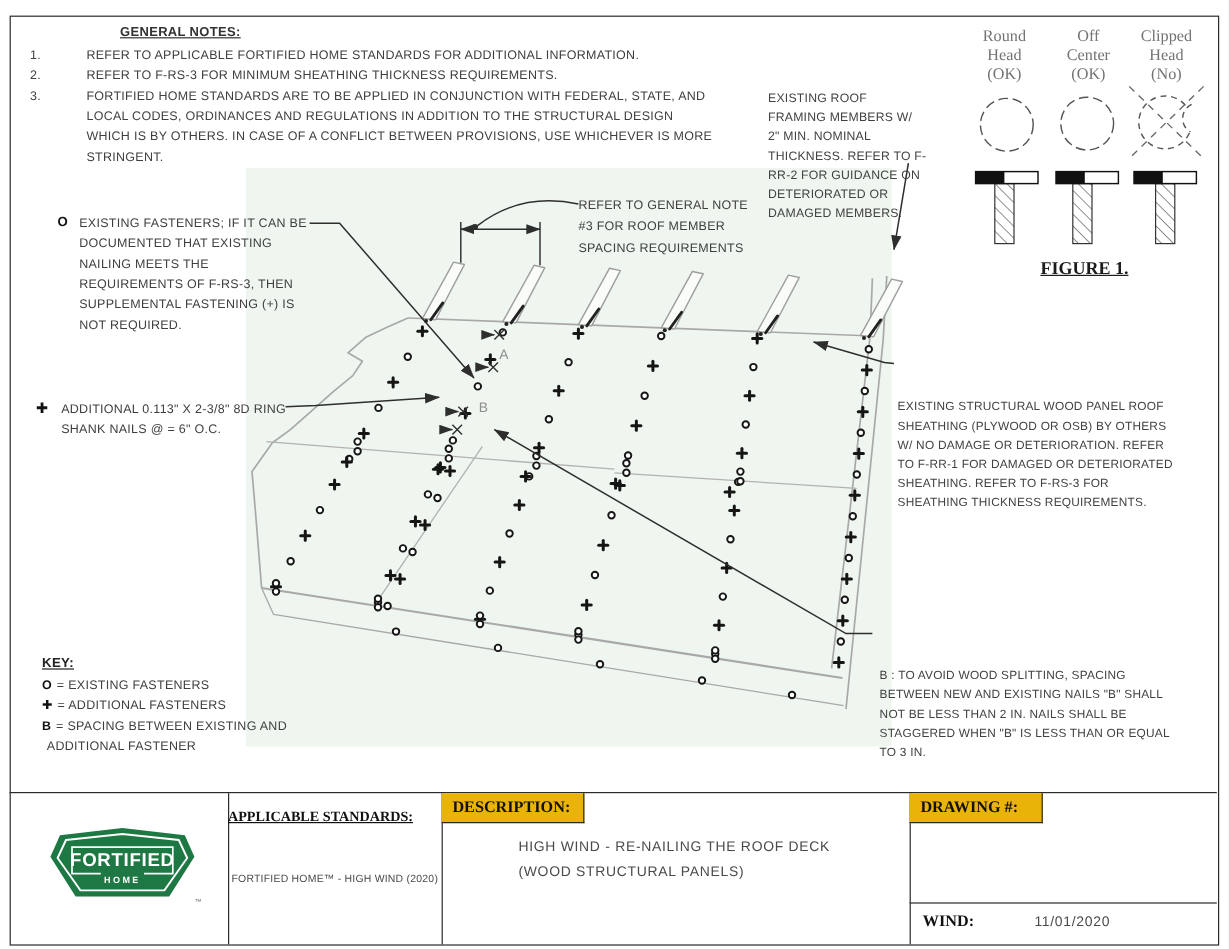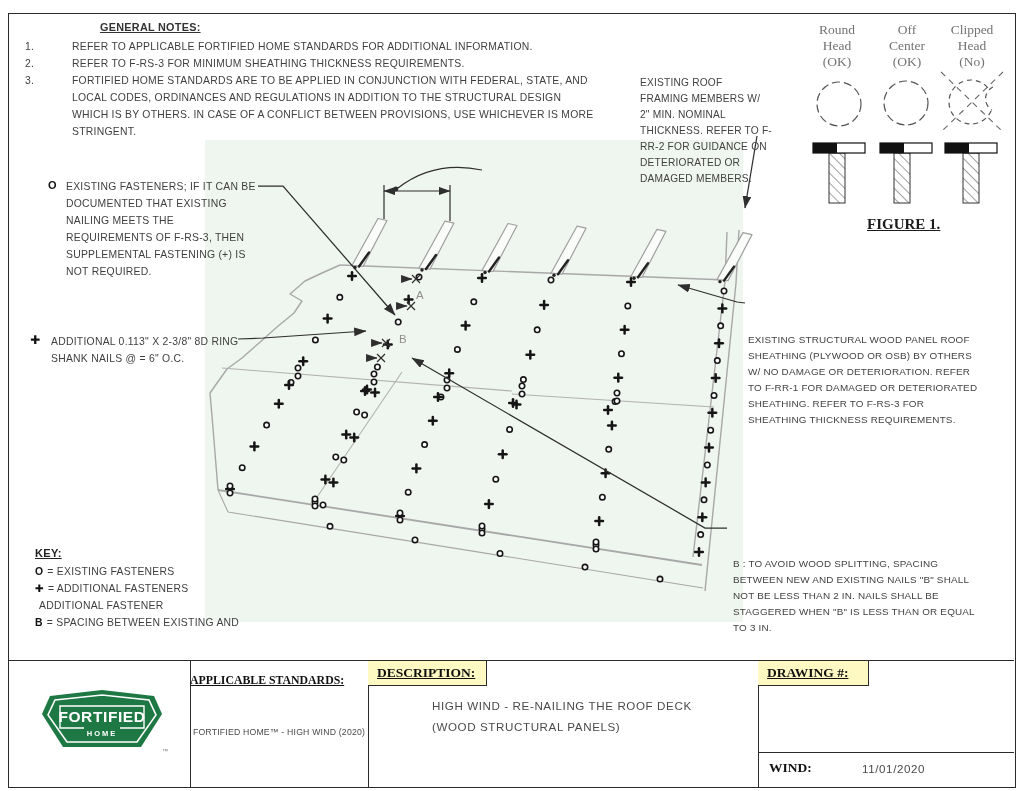--- a/index.html
+++ b/index.html
@@ -18,22 +18,22 @@
              text-align:center;color:#737373;white-space:pre;}
   .fig-caption{font-family:"Liberation Serif","DejaVu Serif",serif;font-size:15px;font-weight:bold;
                text-decoration:underline;color:#1c1c1c;}
   .key-title{font-size:11px;font-weight:bold;text-decoration:underline;letter-spacing:.3px;color:#222;}
   .key-row{font-size:10.4px;line-height:17px;letter-spacing:.25px;color:#3f3f3f;}
   .key-sym{font-weight:bold;color:#111;margin-right:4px;}
   
   #tblock{left:8px;top:660px;width:1006px;height:126px;border-top:1.6px solid #2b2b2b;}
   .vdiv{position:absolute;top:0;width:0;height:126px;border-left:1.5px solid #2b2b2b;}
   .label-box{position:absolute;border-right:1.5px solid #2b2b2b;border-bottom:1.5px solid #2b2b2b;
-             background:#fef9c3;display:flex;align-items:center;padding:0 9px;
-             font-family:"Liberation Serif","DejaVu Serif",serif;font-weight:bold;font-size:13.5px;color:#111;text-decoration:underline;}
+             background:#eab308;display:flex;align-items:center;padding:0 9px;
+             font-family:"Liberation Serif","DejaVu Serif",serif;font-weight:bold;font-size:13.5px;color:#111;}
   .tb-sans{font-size:11.6px;letter-spacing:.6px;color:#4a4a4a;}
   #date-divider{position:absolute;left:750px;top:91px;width:256px;border-top:1.5px solid #2b2b2b;}
 </style>
 </head>
 <body>
 
 <div id="page">
 
   <div id="frame" class="abs"></div>
 
@@ -377,20 +377,23 @@
 DOCUMENTED THAT EXISTING
 NAILING MEETS THE
 REQUIREMENTS OF F-RS-3, THEN
 SUPPLEMENTAL FASTENING (+) IS
 NOT REQUIRED.</div>
 
   <div class="abs bullet" style="left:30px;top:333px;font-size:12px">✚</div>
   <div class="abs note-lg pre" style="left:51px;top:333px">ADDITIONAL 0.113" X 2-3/8" 8D RING
 SHANK NAILS @ = 6" O.C.</div>
 
+  <div class="abs note-lg pre" style="left:482px;top:163px;line-height:18px">REFER TO GENERAL NOTE
+#3 FOR ROOF MEMBER
+SPACING REQUIREMENTS</div>
 
   <div class="abs note pre" style="left:640px;top:39px">EXISTING ROOF
 FRAMING MEMBERS W/
 2" MIN. NOMINAL
 THICKNESS. REFER TO F-
 RR-2 FOR GUIDANCE ON
 DETERIORATED OR
 DAMAGED MEMBERS.</div>
   <div class="abs note pre" style="left:748px;top:296px;font-size:9.9px">EXISTING STRUCTURAL WOOD PANEL ROOF
 SHEATHING (PLYWOOD OR OSB) BY OTHERS
@@ -401,22 +404,22 @@
   <div class="abs note pre" style="left:733px;top:520px;font-size:9.9px">B : TO AVOID WOOD SPLITTING, SPACING
 BETWEEN NEW AND EXISTING NAILS "B" SHALL
 NOT BE LESS THAN 2 IN. NAILS SHALL BE
 STAGGERED WHEN "B" IS LESS THAN OR EQUAL
 TO 3 IN.</div>
 
   <div class="abs key-title" style="left:35px;top:547px">KEY:</div>
   <div class="abs" style="left:35px;top:563px">
     <div class="key-row"><span class="key-sym">O</span><span>= EXISTING FASTENERS</span></div>
     <div class="key-row"><span class="key-sym">✚</span><span>= ADDITIONAL FASTENERS</span></div>
+    <div class="key-row"><span class="key-sym">B</span><span>= SPACING BETWEEN EXISTING AND</span></div>
     <div class="key-row"><span class="key-sym"></span><span>ADDITIONAL FASTENER</span></div>
-    <div class="key-row"><span class="key-sym">B</span><span>= SPACING BETWEEN EXISTING AND</span></div>
   </div>
 
   <div class="abs fig-label" style="left:806px;top:22px;width:62px">Round
 Head
 (OK)</div>
   <div class="abs fig-label" style="left:876px;top:22px;width:62px">Off
 Center
 (OK)</div>
   <div class="abs fig-label" style="left:941px;top:22px;width:62px">Clipped
 Head

